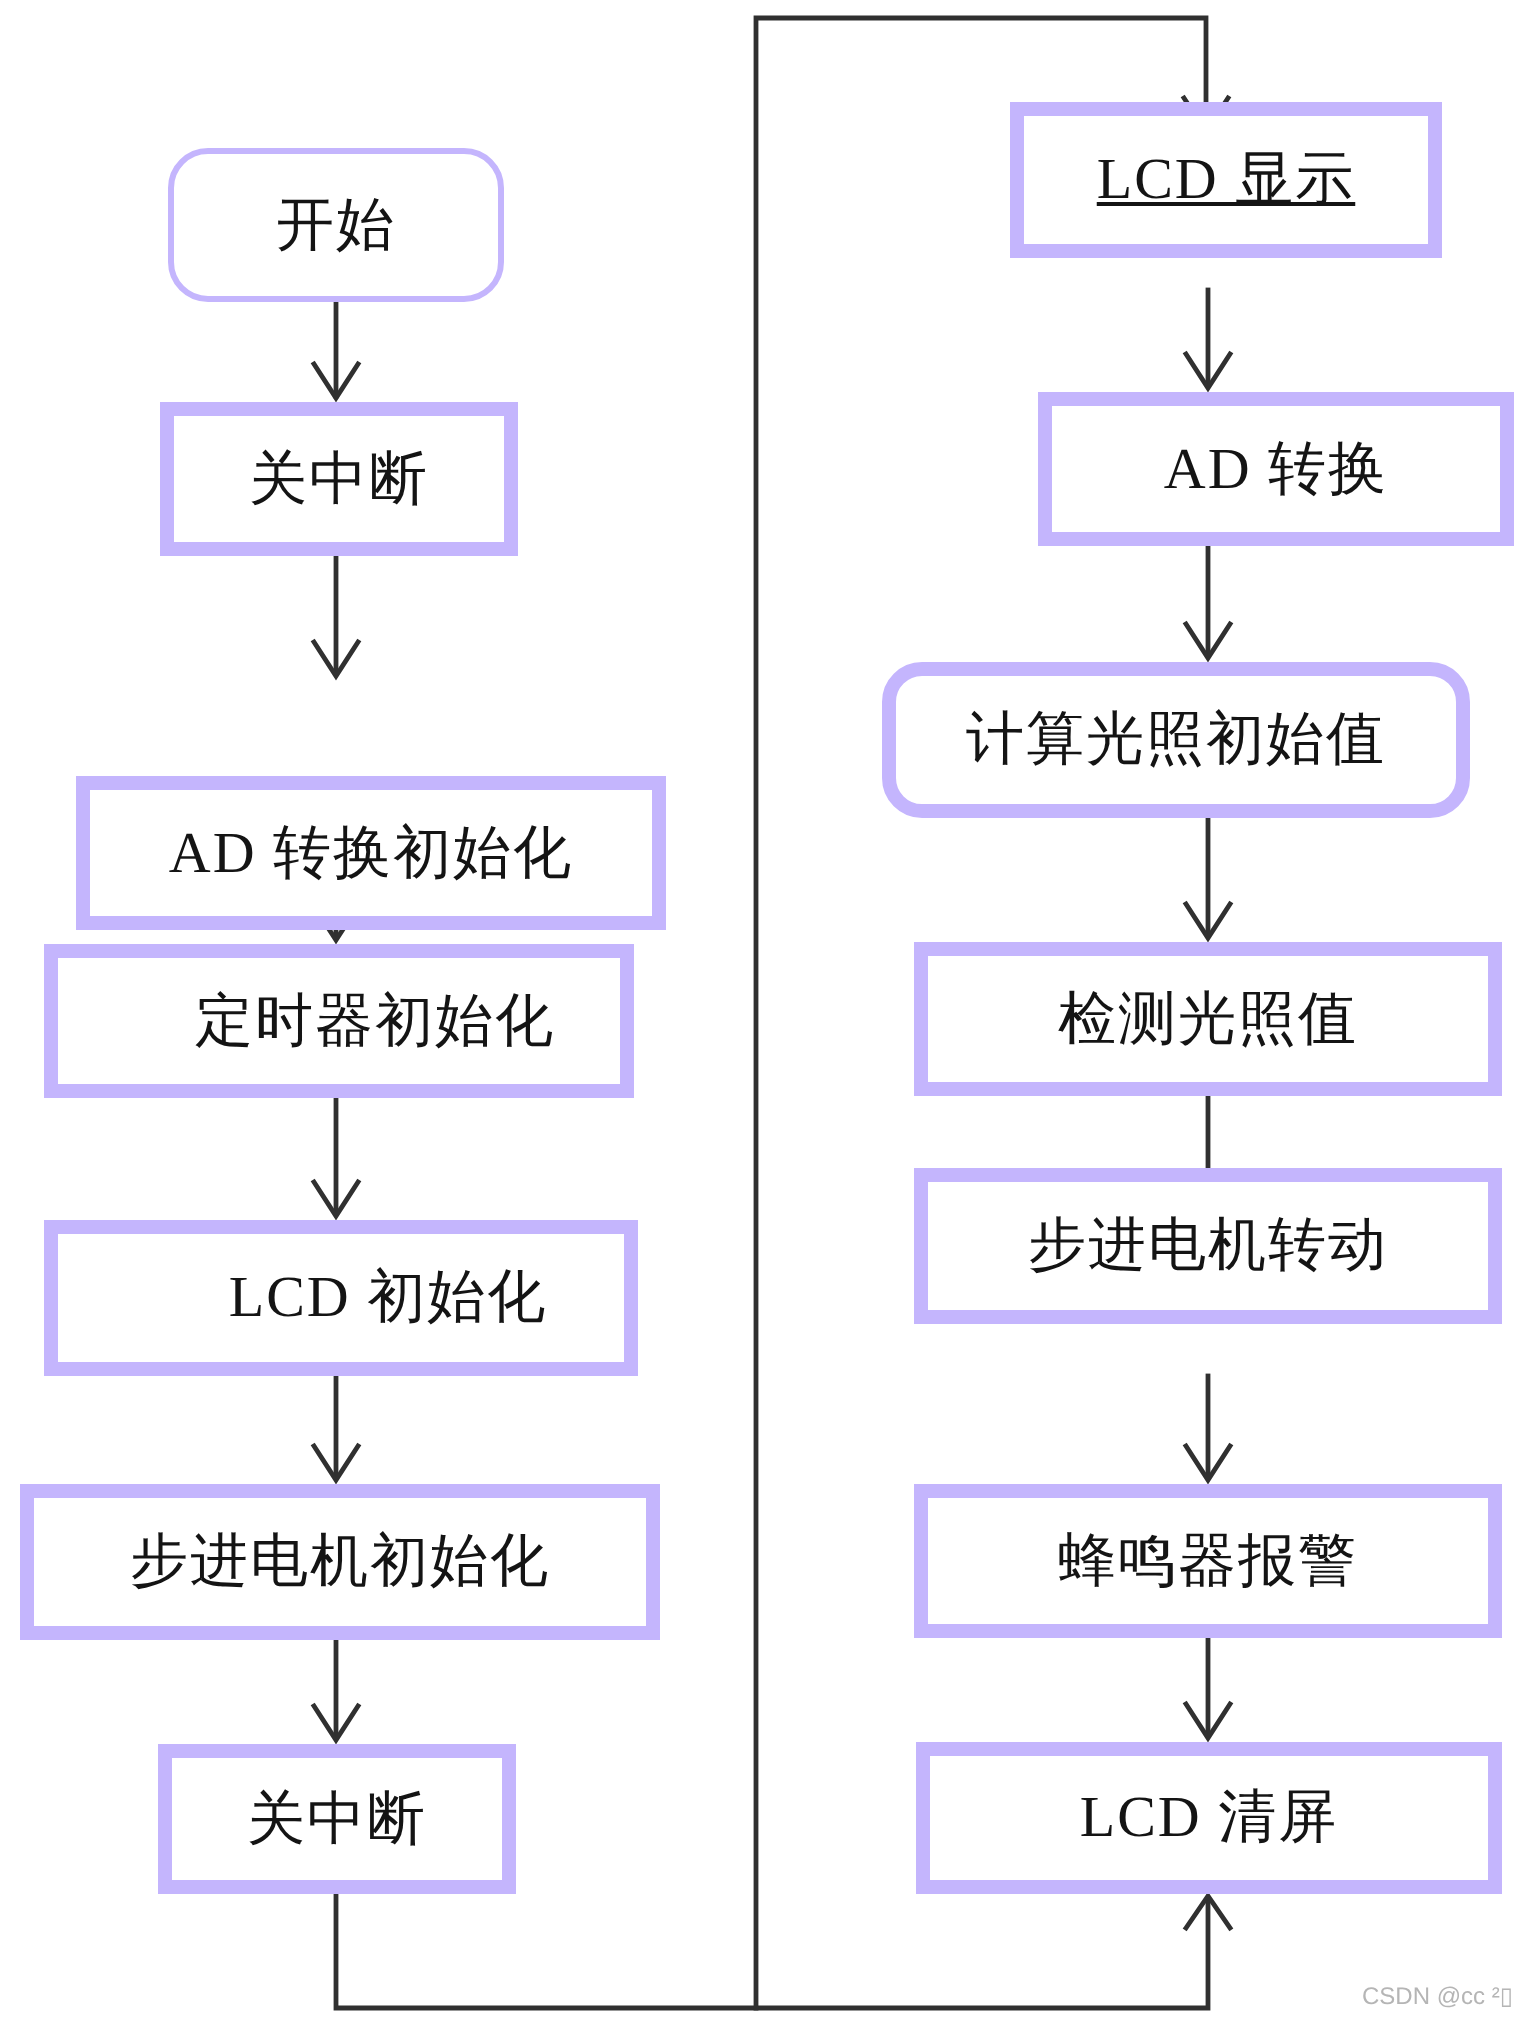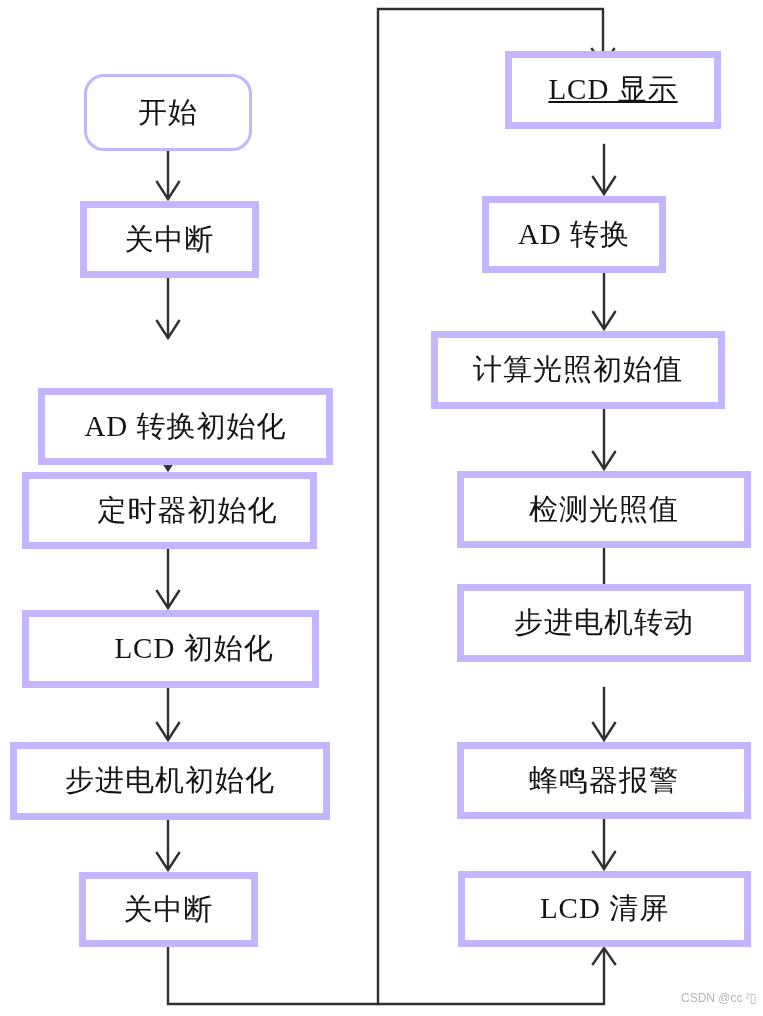--- a/index.html
+++ b/index.html
@@ -42,22 +42,22 @@
   .n-start        { left: 84px;  top: 74px;  width: 168px; height: 77px; }
   .n-l1           { left: 80px;  top: 201px; width: 179px; height: 77px; }
   .n-l2           { left: 38px;  top: 340px; width: 295px; height: 77px; margin-top: 48px; }
   .n-l3           { left: 22px;  top: 472px; width: 295px; height: 77px; padding-left: 36px; }
   .n-l4           { left: 22px;  top: 610px; width: 297px; height: 78px; padding-left: 47px; }
   .n-l5           { left: 10px;  top: 742px; width: 320px; height: 78px; }
   .n-l6           { left: 79px;  top: 872px; width: 179px; height: 75px; }
 
   
   .n-r1           { left: 505px; top: 51px;  width: 216px; height: 78px; text-decoration: underline; }
-  .n-r2           { left: 482px; top: 196px; width: 184px; height: 77px; }
-  .n-r3           { left: 431px; top: 331px; width: 294px; height: 78px; }
+  .n-r2           { left: 519px; top: 196px; width: 238px; height: 77px; }
+  .n-r3           { left: 441px; top: 331px; width: 294px; height: 78px; border-radius: 20px; }
   .n-r4           { left: 457px; top: 471px; width: 294px; height: 77px; }
   .n-r5           { left: 457px; top: 584px; width: 294px; height: 78px; }
   .n-r6           { left: 457px; top: 742px; width: 294px; height: 77px; }
   .n-r7           { left: 458px; top: 871px; width: 293px; height: 76px; }
 
   .watermark {
     position: absolute;
     left: 681px;
     top: 991px;
     font-family: "Liberation Sans", "DejaVu Sans", sans-serif;

